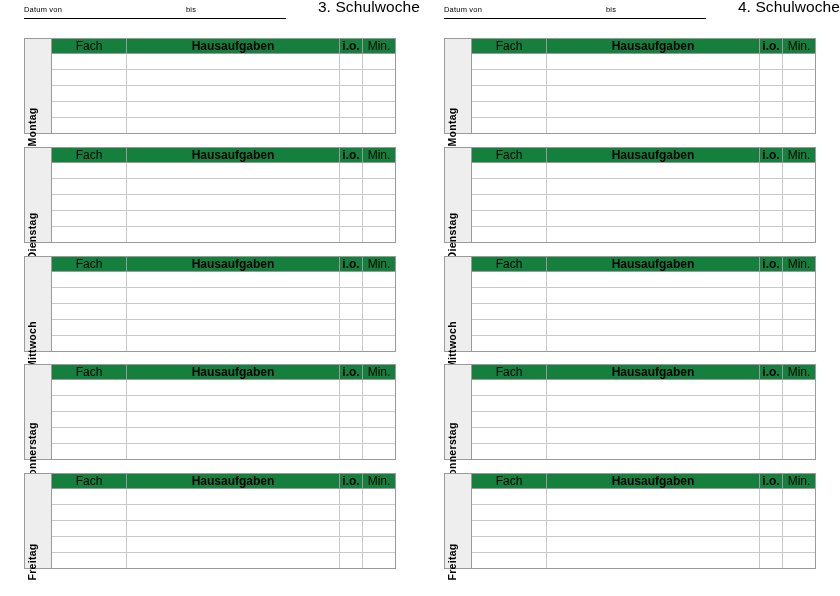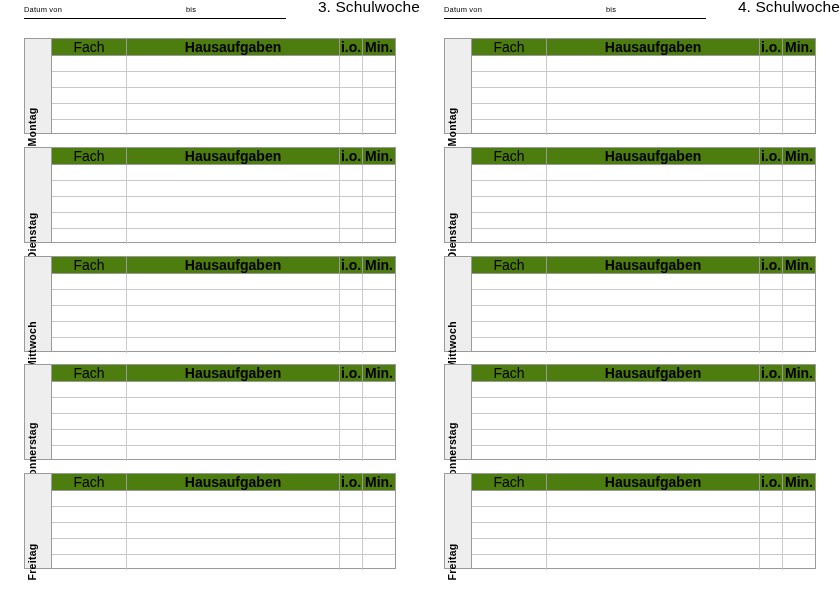--- a/index.html
+++ b/index.html
@@ -99,34 +99,34 @@
     letter-spacing: .3px;
   }
   .day-table {
     flex: 1 1 auto;
     border-collapse: collapse;
     table-layout: fixed;
     width: 100%;
     height: 100%;
   }
   .day-table th {
-    font-size: 14px;
+    font-size: 12px;
     font-weight: bold;
-    background: #4d7c0f;
+    background: #15803d;
     border-bottom: 1px solid #9a9a9a;
     border-right: 1px solid #9a9a9a;
     height: 14px;
     padding: 0;
     text-align: center;
     font-weight: normal;
   }
   .day-table th.th-fach    { width: 74px; font-weight: normal; }
   .day-table th.th-haus    { width: auto; font-weight: bold; }
   .day-table th.th-io      { width: 22px; font-weight: bold; }
-  .day-table th.th-min     { width: 32px; border-right: none; font-weight: bold; }
+  .day-table th.th-min     { width: 32px; border-right: none; font-weight: normal; }
   .day-table td {
     border-bottom: 1px solid #c9c9c9;
     border-right: 1px solid #c9c9c9;
     padding: 0;
     height: 15px;
   }
   .day-table td.c-min { border-right: none; }
   .day-table tr.last-row td { border-bottom: none; }
 
   

